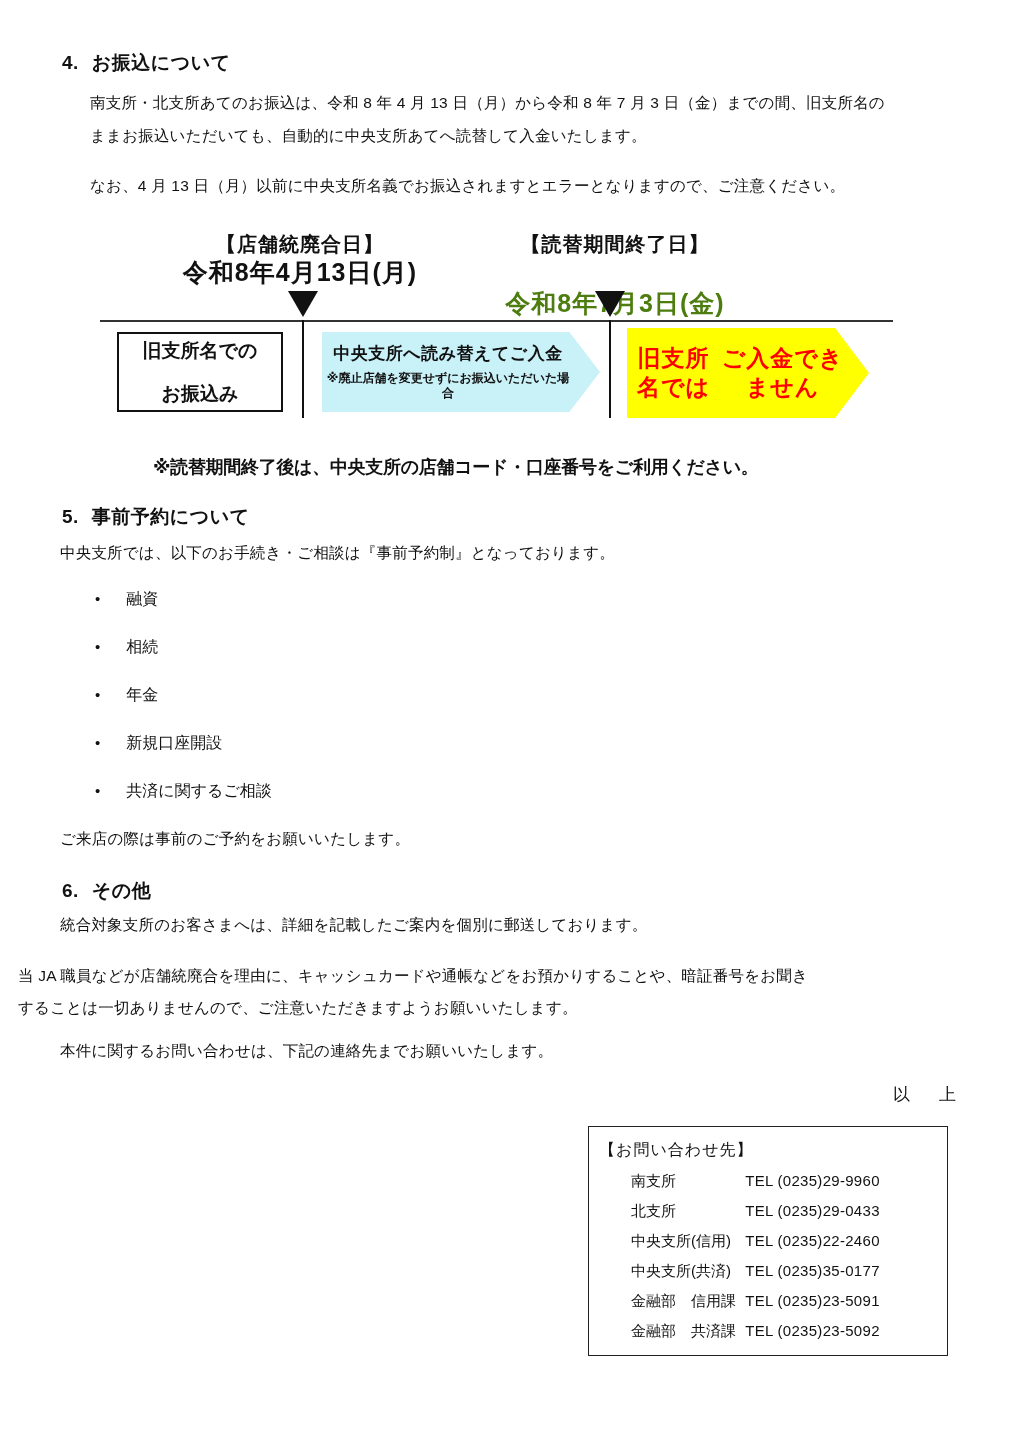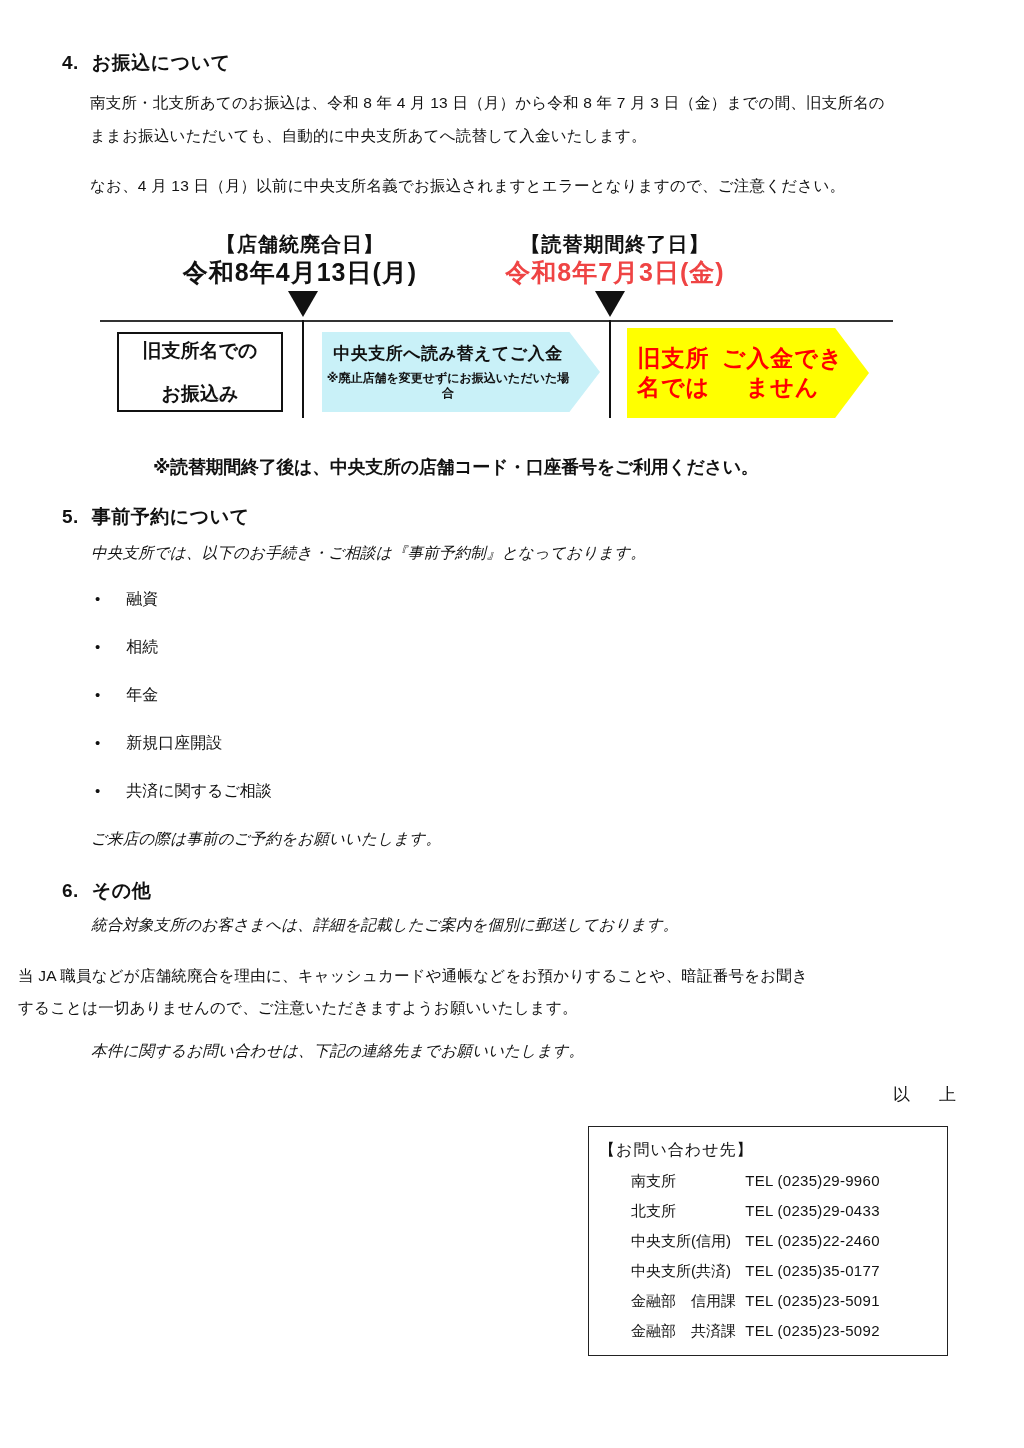--- a/index.html
+++ b/index.html
@@ -14,30 +14,30 @@
     padding-top:50px;
   }
   .heading{
     display:flex;align-items:baseline;gap:13px;
     margin-left:62px;
     font-size:19px;font-weight:bold;line-height:26px;
     letter-spacing:.5px;
   }
   .body-block{margin-left:90px;font-size:15.5px;letter-spacing:.2px;}
   .body-block .line{line-height:33px;white-space:nowrap;}
-  .single-line{margin-left:91px;font-size:15.5px;line-height:22px;white-space:nowrap;letter-spacing:.2px;font-style:italic;}
+  .single-line{margin-left:60px;font-size:15.5px;line-height:22px;white-space:nowrap;letter-spacing:.2px;}
 
   
   .diagram{position:relative;margin:30px 0 0 100px;width:793px;height:188px;}
   .milestone{position:absolute;top:0;text-align:center;font-weight:bold;}
   .milestone .m-label{font-size:20px;line-height:25px;letter-spacing:1px;}
   .milestone .m-date{font-size:25px;line-height:30px;letter-spacing:1px;}
   .milestone-left{left:55px;width:290px;}
   .milestone-right{left:360px;width:310px;}
-  .milestone-right .m-date{color:#ef4444;}
+  .milestone-right .m-date{color:#4d7c0f;margin-top:31px;}
   .tri{position:absolute;top:59px;width:0;height:0;
     border-left:15px solid transparent;border-right:15px solid transparent;
     border-top:26px solid #111;}
   .tri-1{left:188px;}
   .tri-2{left:495px;}
   .hline{position:absolute;left:0;top:88px;width:793px;height:2px;background:#333;}
   .vline{position:absolute;top:88px;width:2px;height:98px;background:#111;}
   .vline-1{left:202px;}
   .vline-2{left:509px;}
   .old-name-box{

